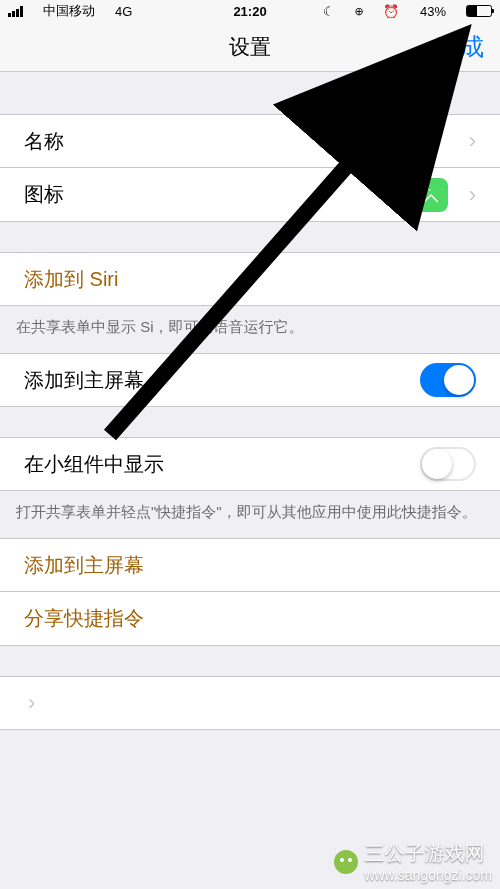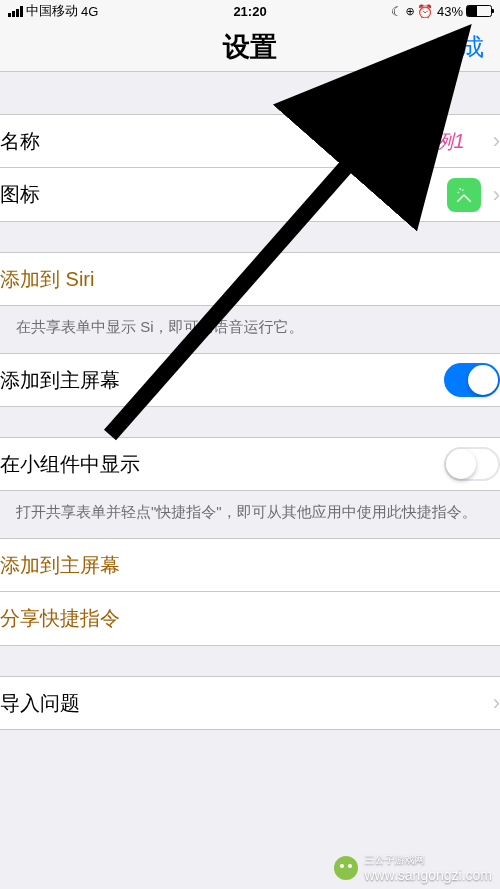--- a/index.html
+++ b/index.html
@@ -15,53 +15,54 @@
       height: 22px;
       background: #f7f7f8;
       display: flex;
       align-items: center;
       justify-content: space-between;
       padding: 0 8px;
       font-size: 13px;
       font-weight: 500;
       color: #000;
     }
-    .status-left, .status-right { display: flex; align-items: center; gap: 3px; }
+    .status-left, .status-right { display: flex; align-items: center; gap: 20px; }
     .status-center { position: absolute; left: 50%; transform: translateX(-50%); font-weight: 600; }
     .signal-bars { display: flex; align-items: flex-end; gap: 1px; height: 11px; }
     .signal-bars span { width: 3px; background: #000; display: inline-block; }
     .signal-bars span:nth-child(1){height:4px}.signal-bars span:nth-child(2){height:6px}.signal-bars span:nth-child(3){height:8px}.signal-bars span:nth-child(4){height:11px}
     .battery { display:flex; align-items:center; gap:2px; }
     .battery-body { width: 26px; height: 12px; border: 1px solid #000; border-radius: 2.5px; position: relative; }
     .battery-body::after { content:''; position:absolute; right:-3px; top:3px; width:2px; height:4px; background:#000; border-radius:0 1px 1px 0; }
     .battery-fill { height:100%; width:43%; background:#000; border-radius:1px 0 0 1px; }
     .nav-bar {
       height: 50px;
       background: #f7f7f8;
       border-bottom: 1px solid #c8c7cc;
       display: flex;
       align-items: center;
       justify-content: center;
       position: relative;
     }
-    .nav-title { font-size: 27px; font-weight: 700; color: #000; }
+    .nav-title { font-size: 21px; font-weight: 400; color: #000; }
     .nav-done { position: absolute; right: 16px; color: #007aff; font-size: 24px; font-weight: 500; }
     .spacer { height: 42px; }
     .spacer-s { height: 30px; }
     .cell {
       background: #fff;
       min-height: 54px;
       display: flex;
       align-items: center;
-      padding: 0 0;
+      padding: 0 24px;
       border-top: 1px solid #c8c7cc;
       border-bottom: 1px solid #c8c7cc;
       font-size: 20px;
       color: #000;
       position: relative;
+      gap: 9px;
     }
     .cell + .cell { border-top: none; }
     .cell-label { flex: 1; }
     .cell-value { color: #ec4899; margin-right: 24px; font-style: italic; }
     .cell-link { color: #a16207; }
     .chevron { color: #c7c7cc; font-size: 22px; font-weight: 300; margin-left: 4px; }
     .icon-badge {
       width: 34px; height: 34px; border-radius: 8px; background: #4cd964;
       display:flex; align-items:center; justify-content:center; color:#fff; margin-right: 8px;
     }
@@ -174,32 +175,31 @@
   <span class="cell-label cell-link">添加到主屏幕</span>
 </div>
 
 <div class="cell">
   <span class="cell-label cell-link">分享快捷指令</span>
 </div>
 
 <div class="spacer-s"></div>
 
 <div class="cell">
-  <span class="cell-label">导入问题</span>
   <span class="chevron">›</span>
 </div>
 
 <svg class="arrow-overlay" viewBox="0 0 500 889">
   <defs>
     <marker id="ah" markerWidth="12" markerHeight="12" refX="9" refY="6" orient="auto">
       <path d="M0,0 L12,6 L0,12 Z" fill="#000"></path>
     </marker>
   </defs>
   <line x1="110" y1="435" x2="440" y2="60" stroke="#000" stroke-width="16" marker-end="url(#ah)"></line>
 </svg>
 
 <div class="watermark">
   <div class="wm-bubble"></div>
   <div>
-    <div style="font-size:10px">三公子游戏网</div>
+    <div style="font-size:20px">三公子游戏网</div>
     <div style="font-size:14px;opacity:.9">www.sangongzi.com</div>
   </div>
 </div>
 
 </body></html>

